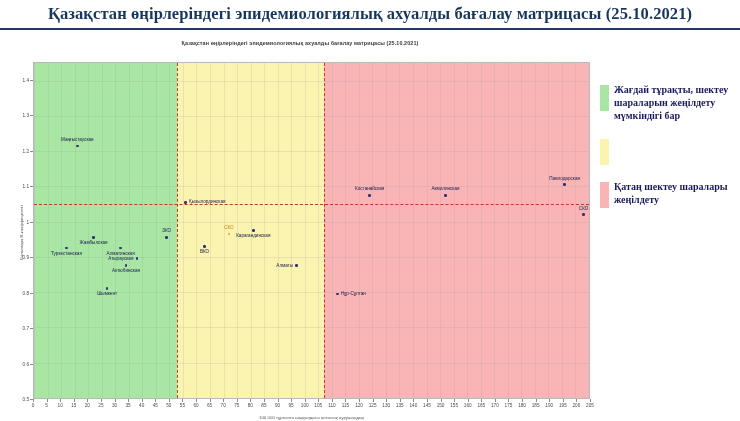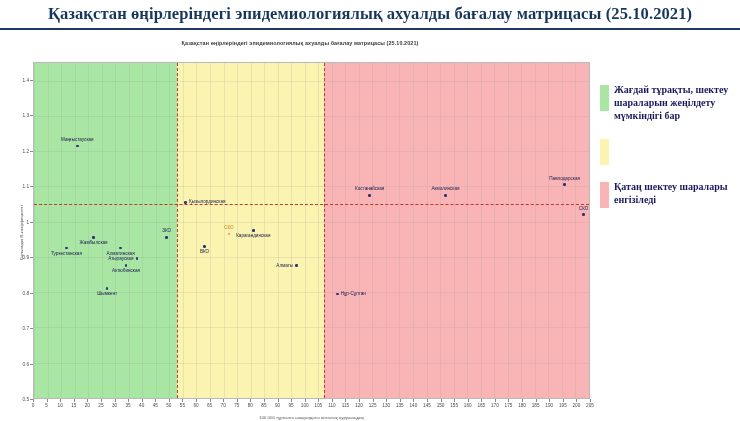--- a/index.html
+++ b/index.html
@@ -392,16 +392,16 @@
   <div id="legend">
       <div class="legend-item">
         <div class="legend-swatch" style="background: rgb(169, 230, 164);"></div>
         <div class="legend-text">Жағдай тұрақты, шектеу шараларын жеңілдету мүмкіндігі бар</div>
       </div>
       <div class="legend-item">
         <div class="legend-swatch" style="background: rgb(251, 244, 176);"></div>
       </div>
       <div class="legend-item">
         <div class="legend-swatch" style="background: rgb(249, 181, 181);"></div>
-        <div class="legend-text">Қатаң шектеу шаралары енгізіледі</div>
+        <div class="legend-text">Қатаң шектеу шаралары жеңілдету</div>
       </div>
     </div>
 </div>
 
 </body></html>

